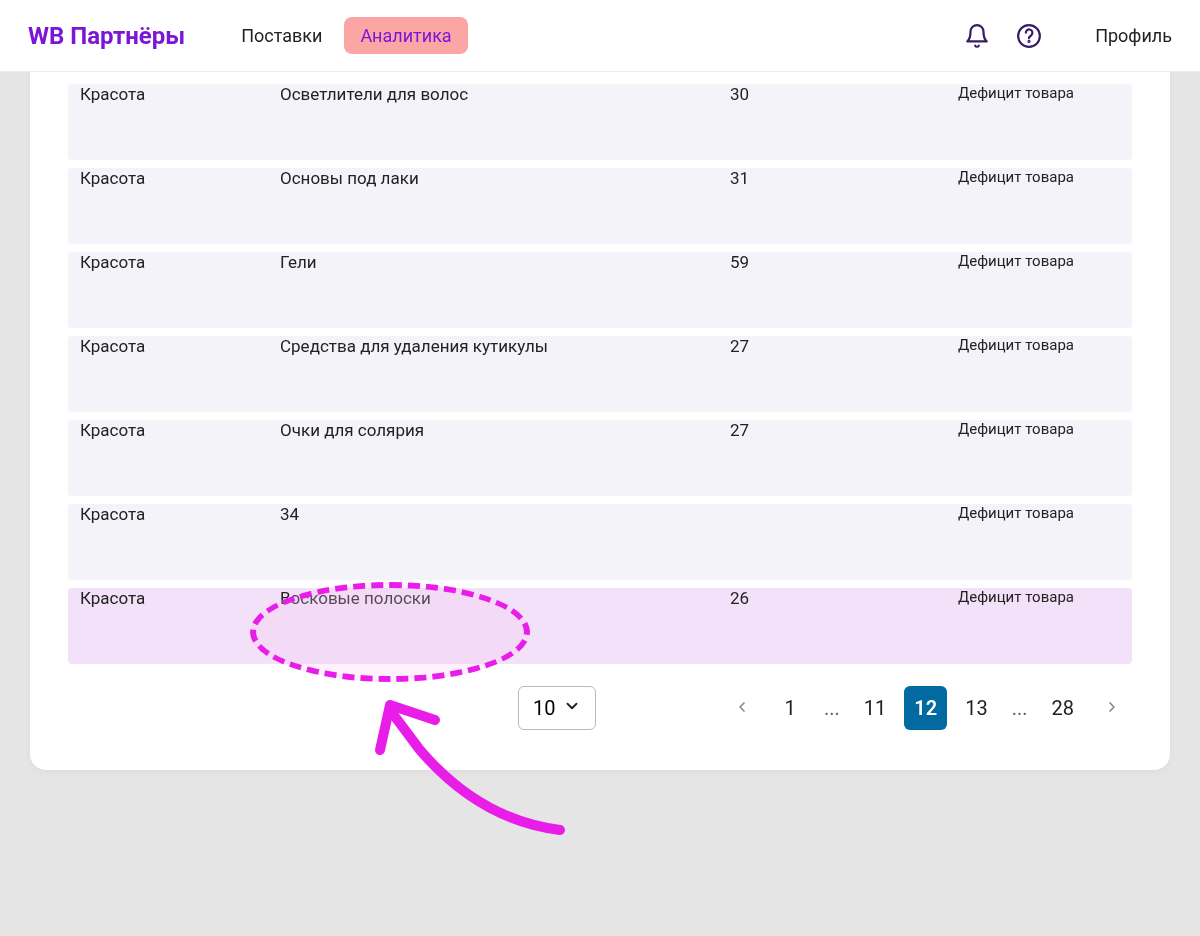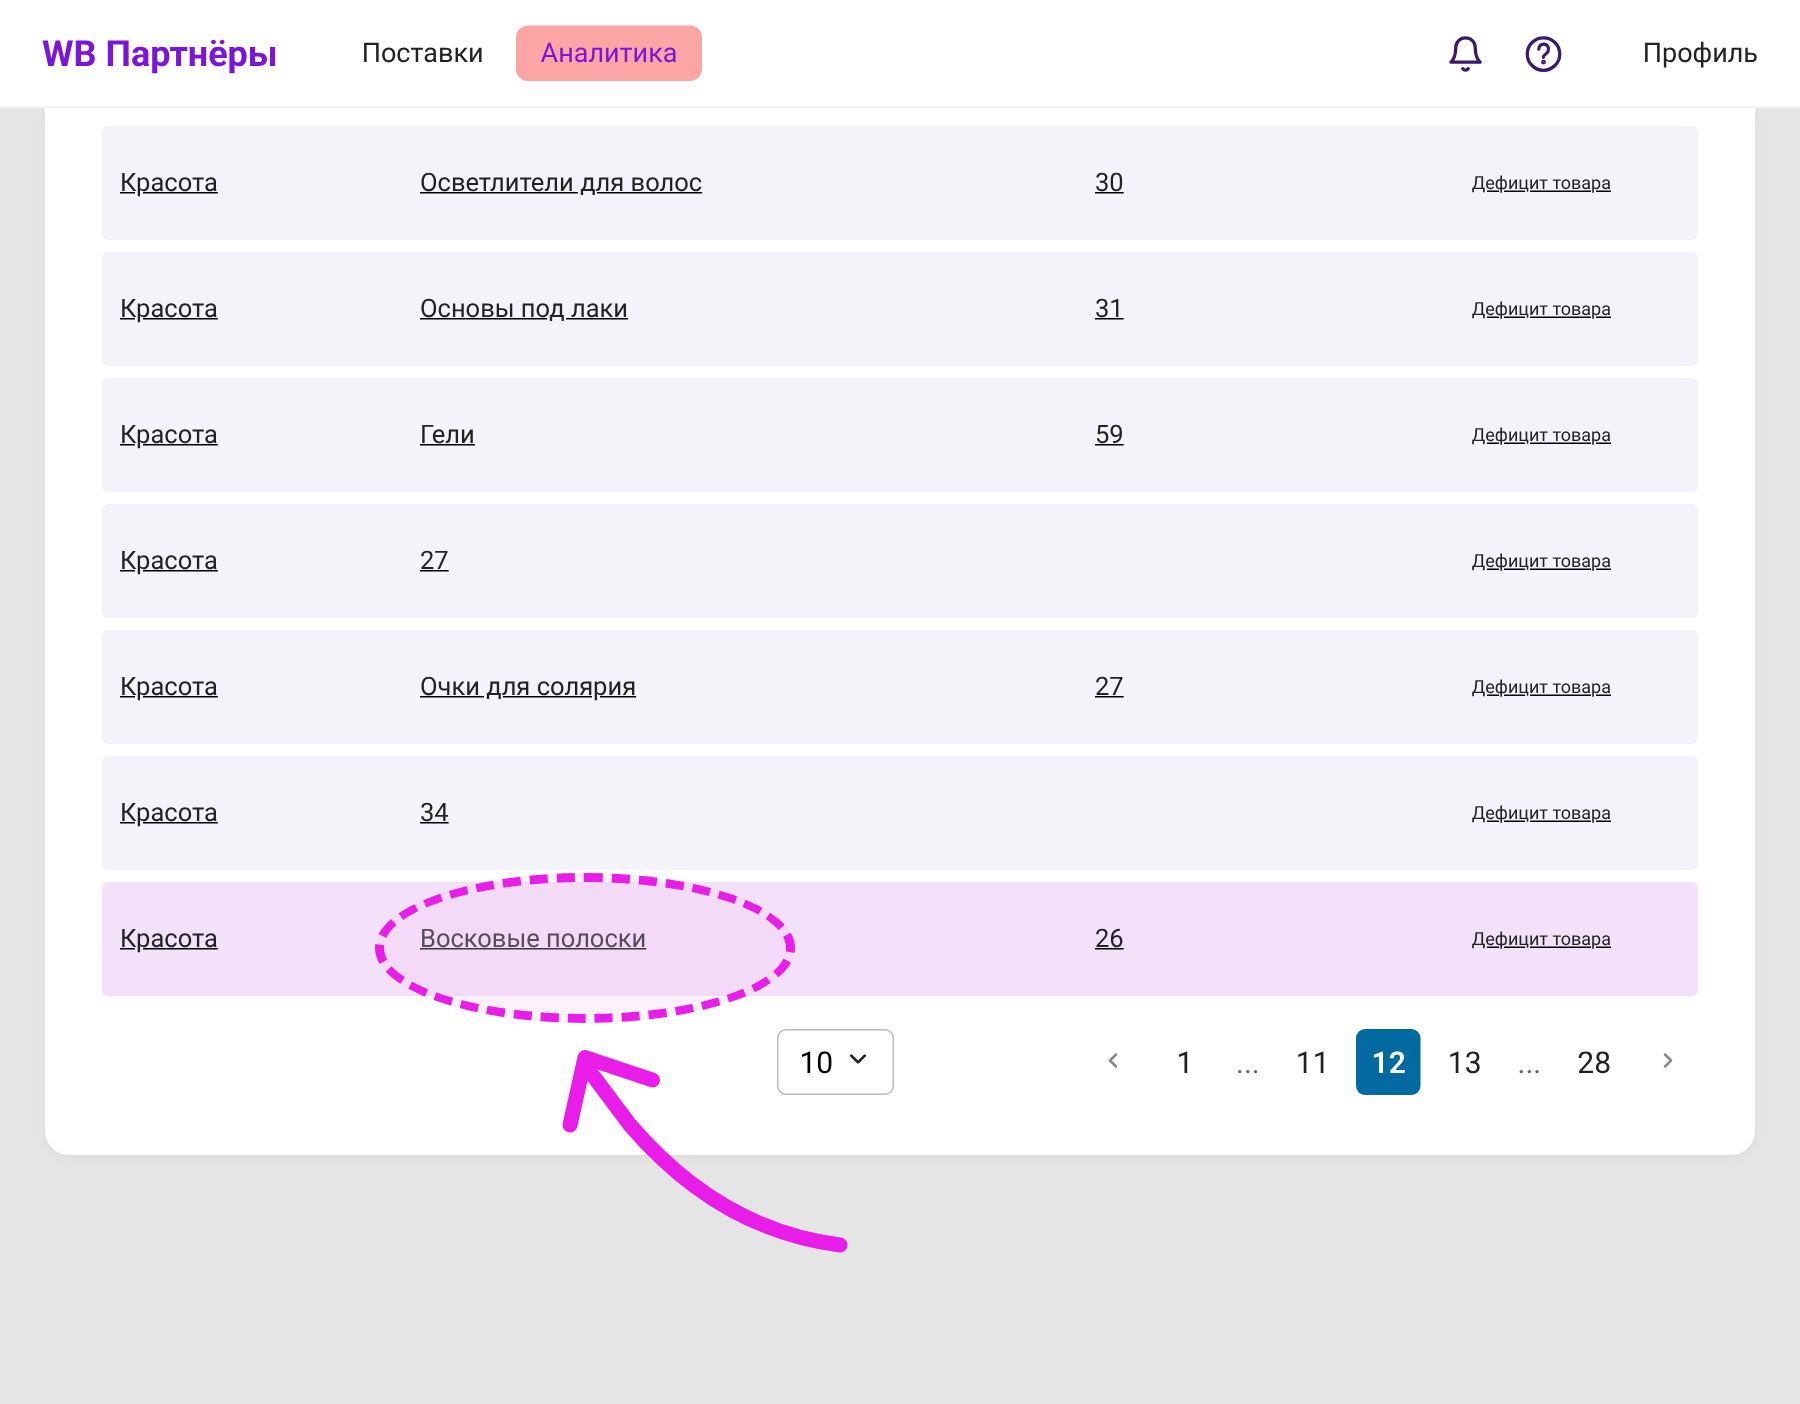--- a/index.html
+++ b/index.html
@@ -65,38 +65,36 @@
     border-radius: 0 0 16px 16px;
     padding: 4px 0 40px 0;
     box-shadow: 0 2px 8px rgba(0,0,0,0.04);
     margin-top: 0;
   }
   .rows {
     padding: 0 0;
   }
   .row {
     display: flex;
-    align-items: center;
     background: #f5f3fa;
     margin: 8px 0;
     height: 76px;
     padding: 0 12px 0 12px;
     border-radius: 4px;
     margin-left: 38px;
     margin-right: 38px;
-    text-decoration: underline;
   }
   .row.highlight {
     background: #f3e1f9;
     position: relative;
   }
   .col-cat { width: 200px; font-size: 17px; color: #222; }
   .col-name { width: 450px; font-size: 17px; color: #222; }
   .col-num { width: 200px; font-size: 17px; color: #222; }
-  .col-status { flex:1; text-align: right; font-size: 12px; color: #222; padding-right: 46px;}
+  .col-status { flex:1; text-align: right; font-size: 15px; color: #222; padding-right: 46px;}
   .pagination {
     display: flex;
     align-items: center;
     justify-content: flex-end;
     gap: 8px;
     margin-top: 22px;
     margin-right: 38px;
     margin-left: 38px;
   }
   .page-size {
@@ -194,20 +192,21 @@
 
       <div class="row">
         <div class="col-cat">Красота</div>
         <div class="col-name">Гели</div>
         <div class="col-num">59</div>
         <div class="col-status">Дефицит товара</div>
       </div>
 
       <div class="row">
         <div class="col-cat">Красота</div>
+        <div class="col-name">Средства для удаления кутикулы</div>
         <div class="col-num">27</div>
         <div class="col-status">Дефицит товара</div>
       </div>
 
       <div class="row">
         <div class="col-cat">Красота</div>
         <div class="col-name">Очки для солярия</div>
         <div class="col-num">27</div>
         <div class="col-status">Дефицит товара</div>
       </div>

